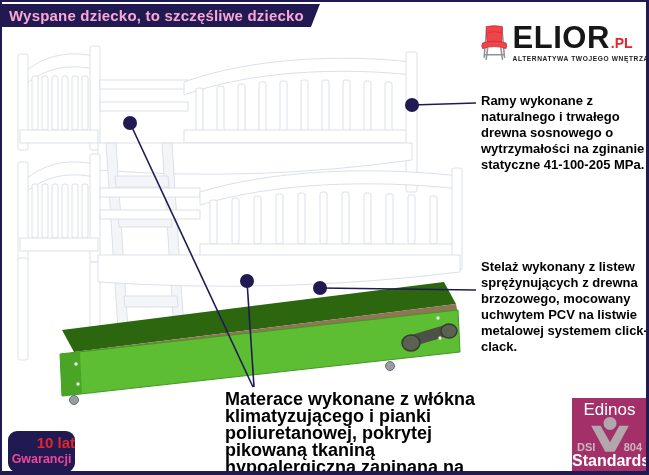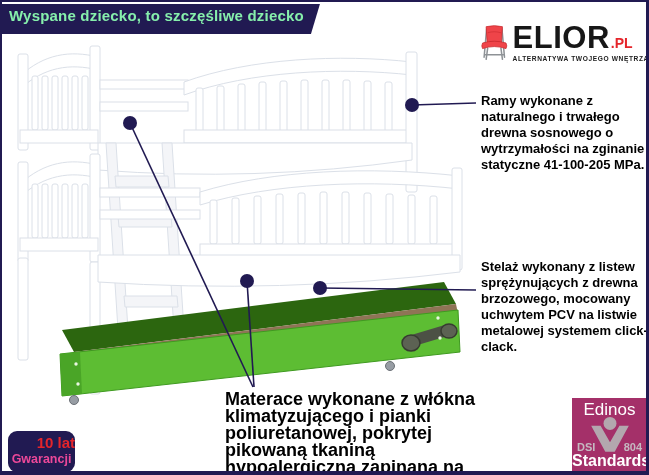--- a/index.html
+++ b/index.html
@@ -3,21 +3,21 @@
 <meta charset="utf-8">
 <style>
   html,body{margin:0;padding:0;background:#fff;}
   #canvas{
     position:relative;width:649px;height:475px;box-sizing:border-box;
     background:#fff;border:2px solid #211a52;border-right-width:3px;border-bottom-width:4px;
     overflow:hidden;font-family:"Liberation Sans",sans-serif;
   }
   
   .banner{
-    position:absolute;left:0;top:2px;height:30px;background:#211a52;color:#86efac;
+    position:absolute;left:0;top:2px;height:23px;background:#211a52;color:#f9a8d4;
     font-weight:bold;font-size:15px;line-height:23px;padding:0 16px 0 7px;
     clip-path:polygon(0 0,100% 0,calc(100% - 9px) 100%,0 100%);
     white-space:nowrap;letter-spacing:0.2px;
   }
   
   .logo{position:absolute;left:477px;top:6px;width:170px;height:72px;display:flex;}
   .logo-text{margin-left:3px;padding-top:15px;}
   .brand-row{display:flex;align-items:baseline;}
   .brand{font-weight:bold;font-size:31px;line-height:30px;color:#171717;letter-spacing:0.5px;}
   .domain{font-weight:bold;font-size:14px;color:#e5252b;margin-left:1px;}

